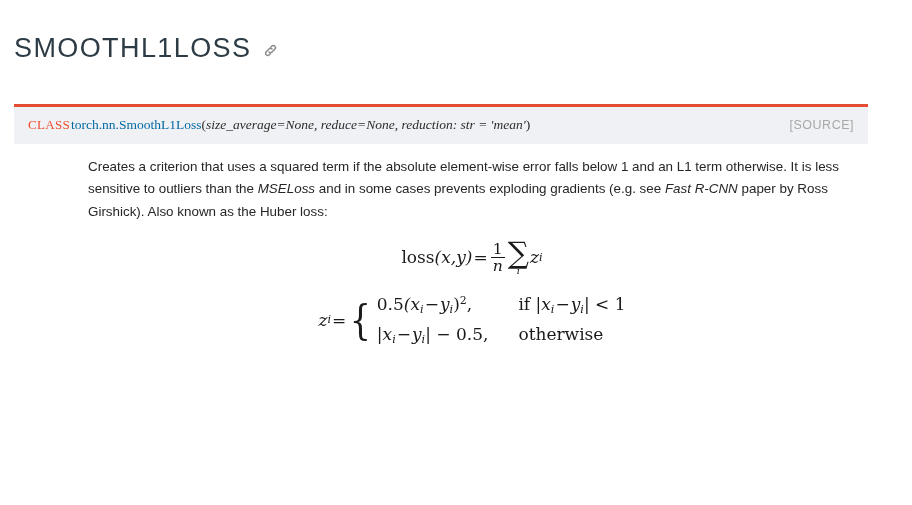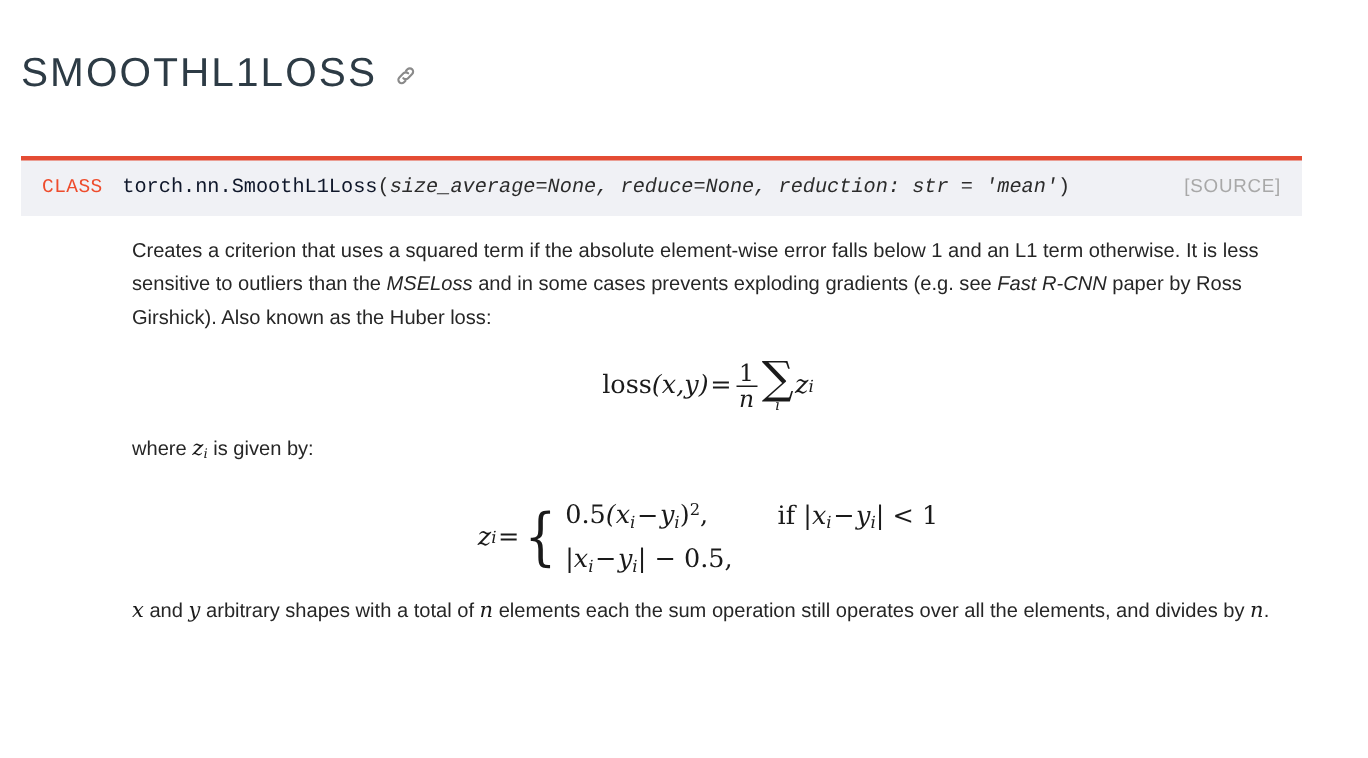--- a/index.html
+++ b/index.html
@@ -55,32 +55,32 @@
     background: #f0f1f5;
     border-top: 3px solid #e44c34;
     padding: 10px 14px 11px 14px;
     display: flex;
     align-items: baseline;
     justify-content: space-between;
   }
   .sig-left {
     display: flex;
     align-items: baseline;
-    gap: 13px;
-    font-family: Liberation Mono, monospace;
+    gap: 1px;
+    font-family: Liberation Serif, serif;
     font-size: 13.5px;
     white-space: nowrap;
     overflow: hidden;
   }
   .sig-class-label {
     color: #ee4c2c;
     font-size: 13px;
     letter-spacing: 0.3px;
   }
-  .sig-name { color: #0f172a; }
+  .sig-name { color: #0369a1; }
   .sig-params { color: #2b2b2b; font-style: italic; }
   .sig-punct { color: #2b2b2b; }
   .source-link {
     font-family: Liberation Sans, sans-serif;
     font-size: 12.5px;
     color: #a8a8a8;
     letter-spacing: 0.5px;
     cursor: pointer;
     white-space: nowrap;
   }
@@ -231,35 +231,34 @@
         </span>
         <span class="bigop">
           <span class="op">∑</span>
           <span class="under">i</span>
         </span>
         <span class="mi">z</span>
           <span class="sub">i</span>
       </span>
     </div>
 
-    <p class="para p-where"><span>where </span><span class="math">z</span><span class="math sub">i</span><span> is given by:</span></p>
 
     <div class="formula-row f2">
       <span class="math-block">
         <span class="mi">z</span>
           <span class="sub">i</span>
           <span class="mo">=</span>
         <span class="cases-wrap">
           <span class="brace">{</span>
           <span class="cases">
             <span class="cell"><span class="mn">0.5</span><span class="mi">(x</span><span class="sub">i</span><span class="mo">−</span><span class="mi">y</span><span class="sub">i</span><span class="mn">)</span><span class="sup">2</span><span class="mn">,</span></span>
             <span class="cell"><span class="mn">if </span><span class="mi">|x</span><span class="sub">i</span><span class="mo">−</span><span class="mi">y</span><span class="sub">i</span><span class="mn">| &lt; 1</span></span>
             <span class="cell"><span class="mi">|x</span><span class="sub">i</span><span class="mo">−</span><span class="mi">y</span><span class="sub">i</span><span class="mn">| − 0.5,</span></span>
+            <span class="cell mn">otherwise</span>
           </span>
         </span>
       </span>
     </div>
 
-    <p class="para p-shapes"><span class="math">x</span><span> and </span><span class="math">y</span><span> arbitrary shapes with a total of </span><span class="math">n</span><span> elements each the sum operation still operates over all the elements, and divides by </span><span class="math">n</span><span>.</span></p>
 
 
   </div>
 </div>
 
 </body></html>

